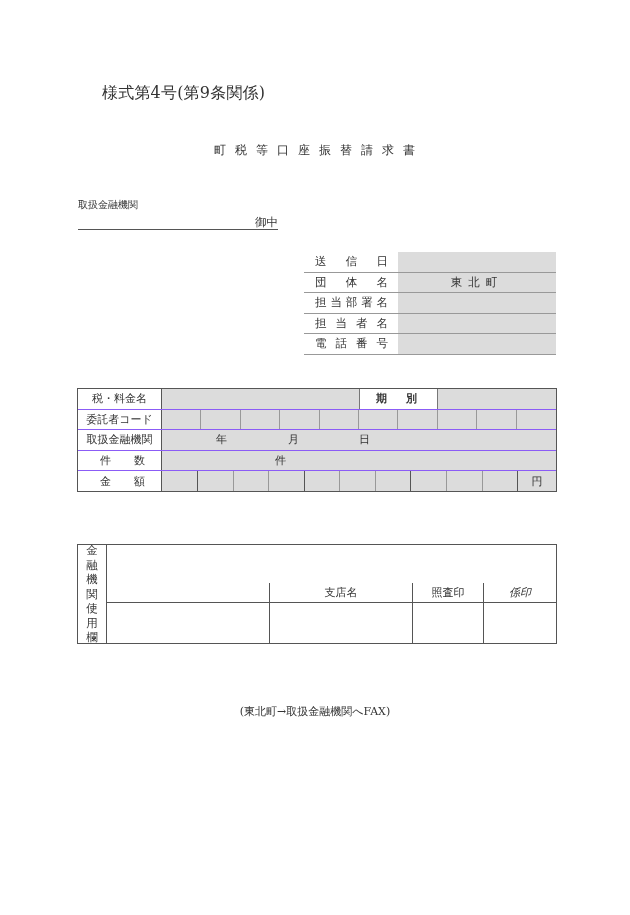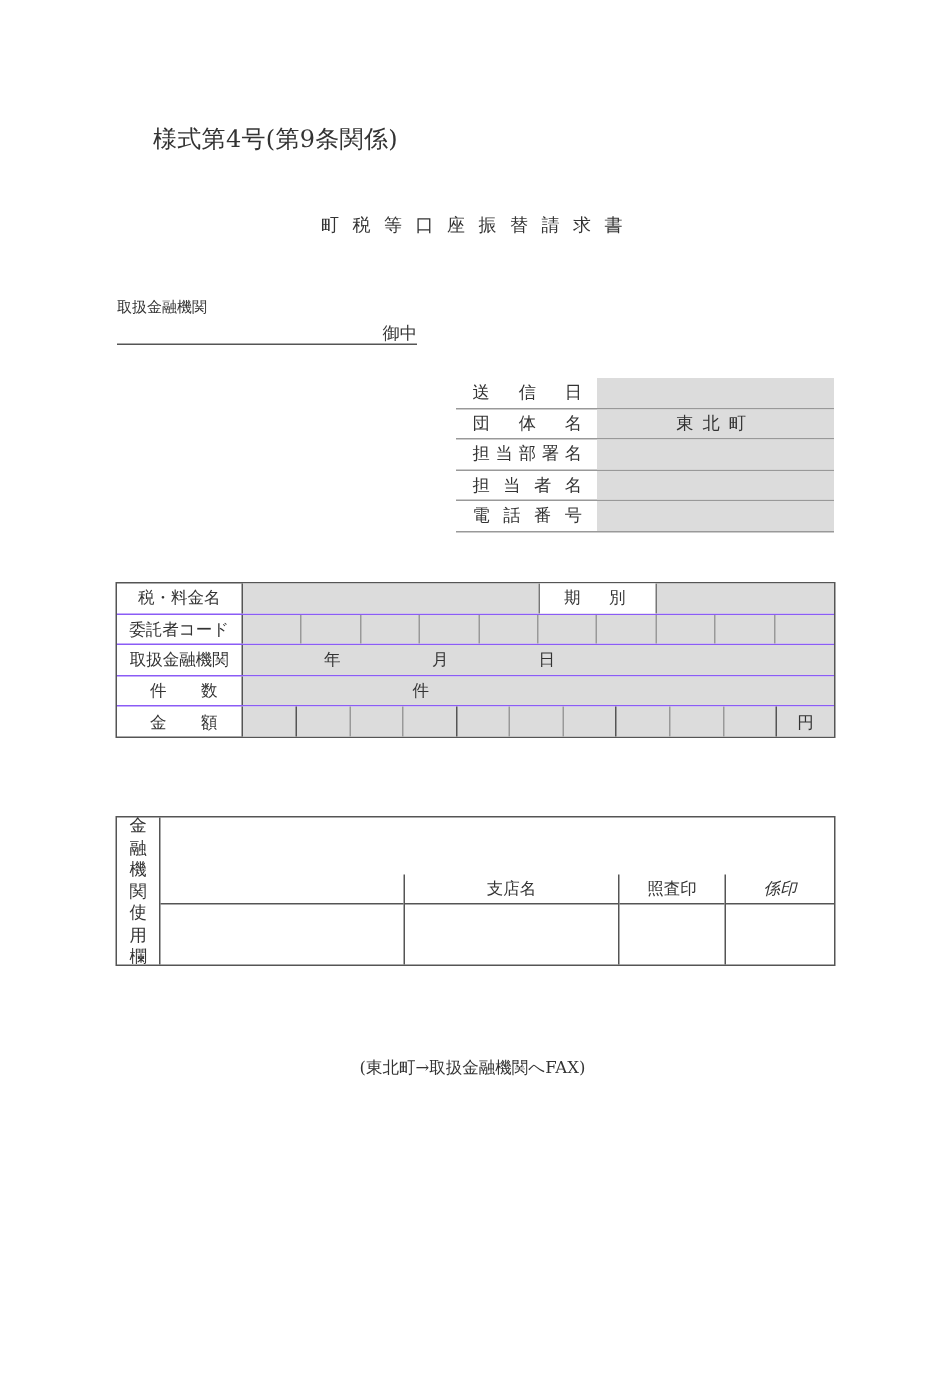--- a/index.html
+++ b/index.html
@@ -96,21 +96,21 @@
     <div class="sender-value"></div>
   </div>
 </div>
 
 <div class="abs main">
 
   <div class="mrow">
     <div class="mlabel">税・料金名</div>
     <div class="mbody">
       <div class="cell" style="width:197px;border-right:none;"></div>
-      <div class="cell period-label" style="width:79px;letter-spacing:4px;">期　別</div>
+      <div class="cell period-label" style="width:79px;letter-spacing:4px;font-weight:bold;">期　別</div>
       <div class="cell" style="flex:1;"></div>
     </div>
   </div>
 
   <div class="mrow">
     <div class="mlabel">委託者コード</div>
     <div class="mbody">
       <div class="cell" style="width:10%"></div>
       <div class="cell" style="width:10%"></div>
       <div class="cell" style="width:10%"></div>

